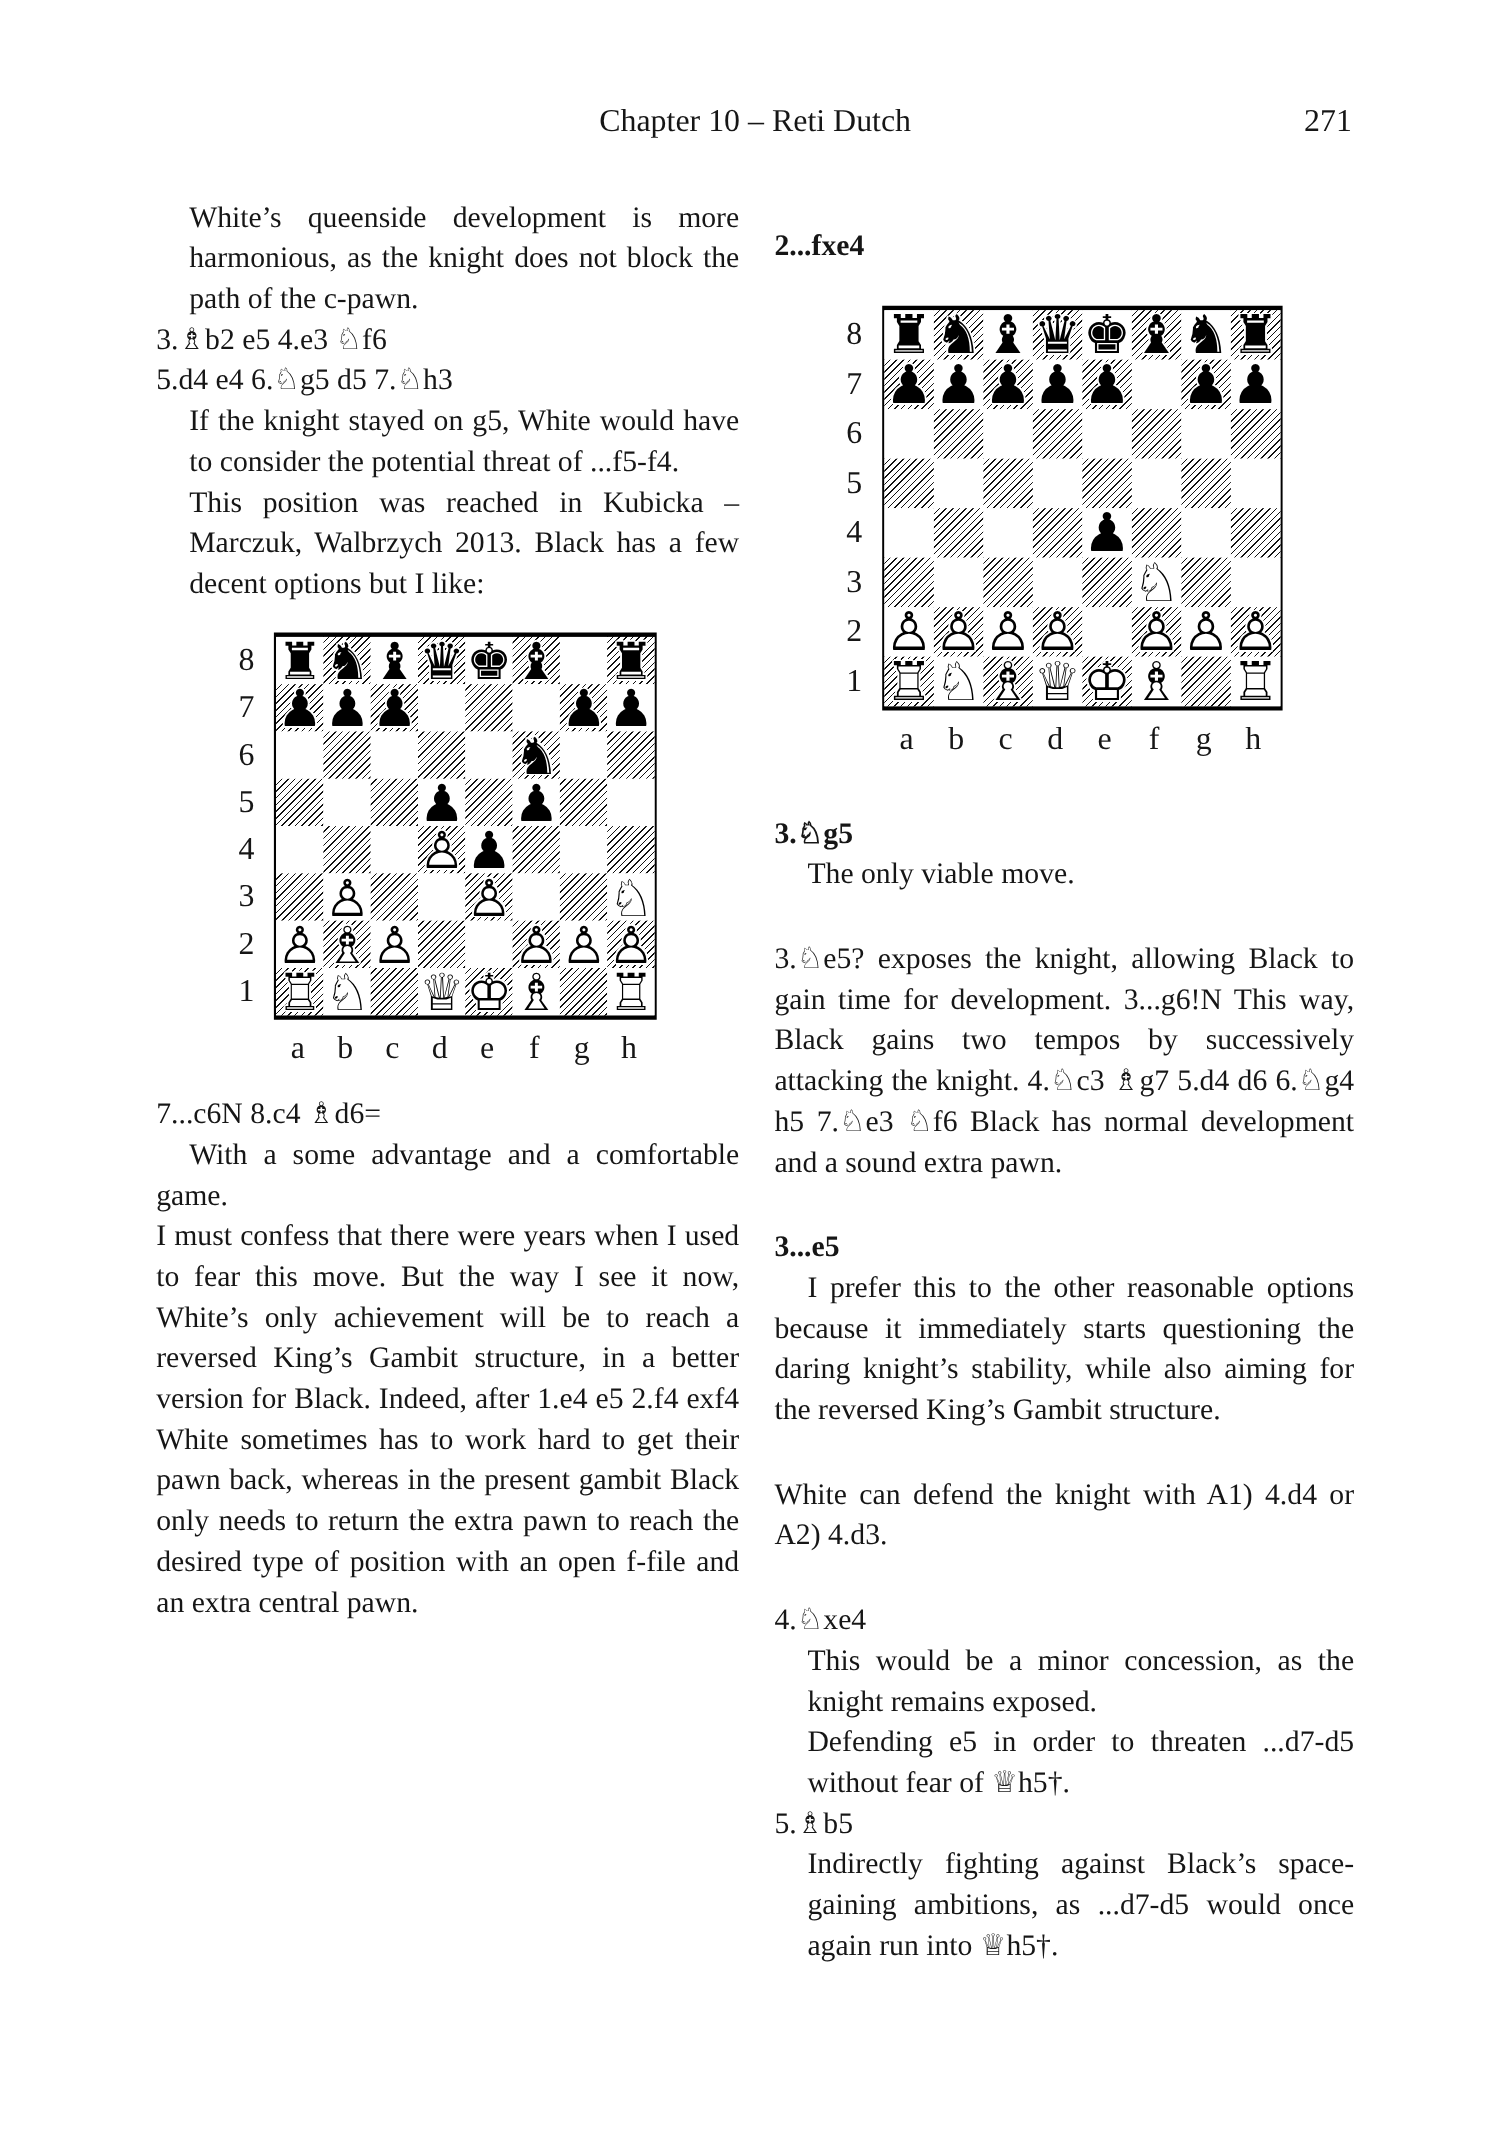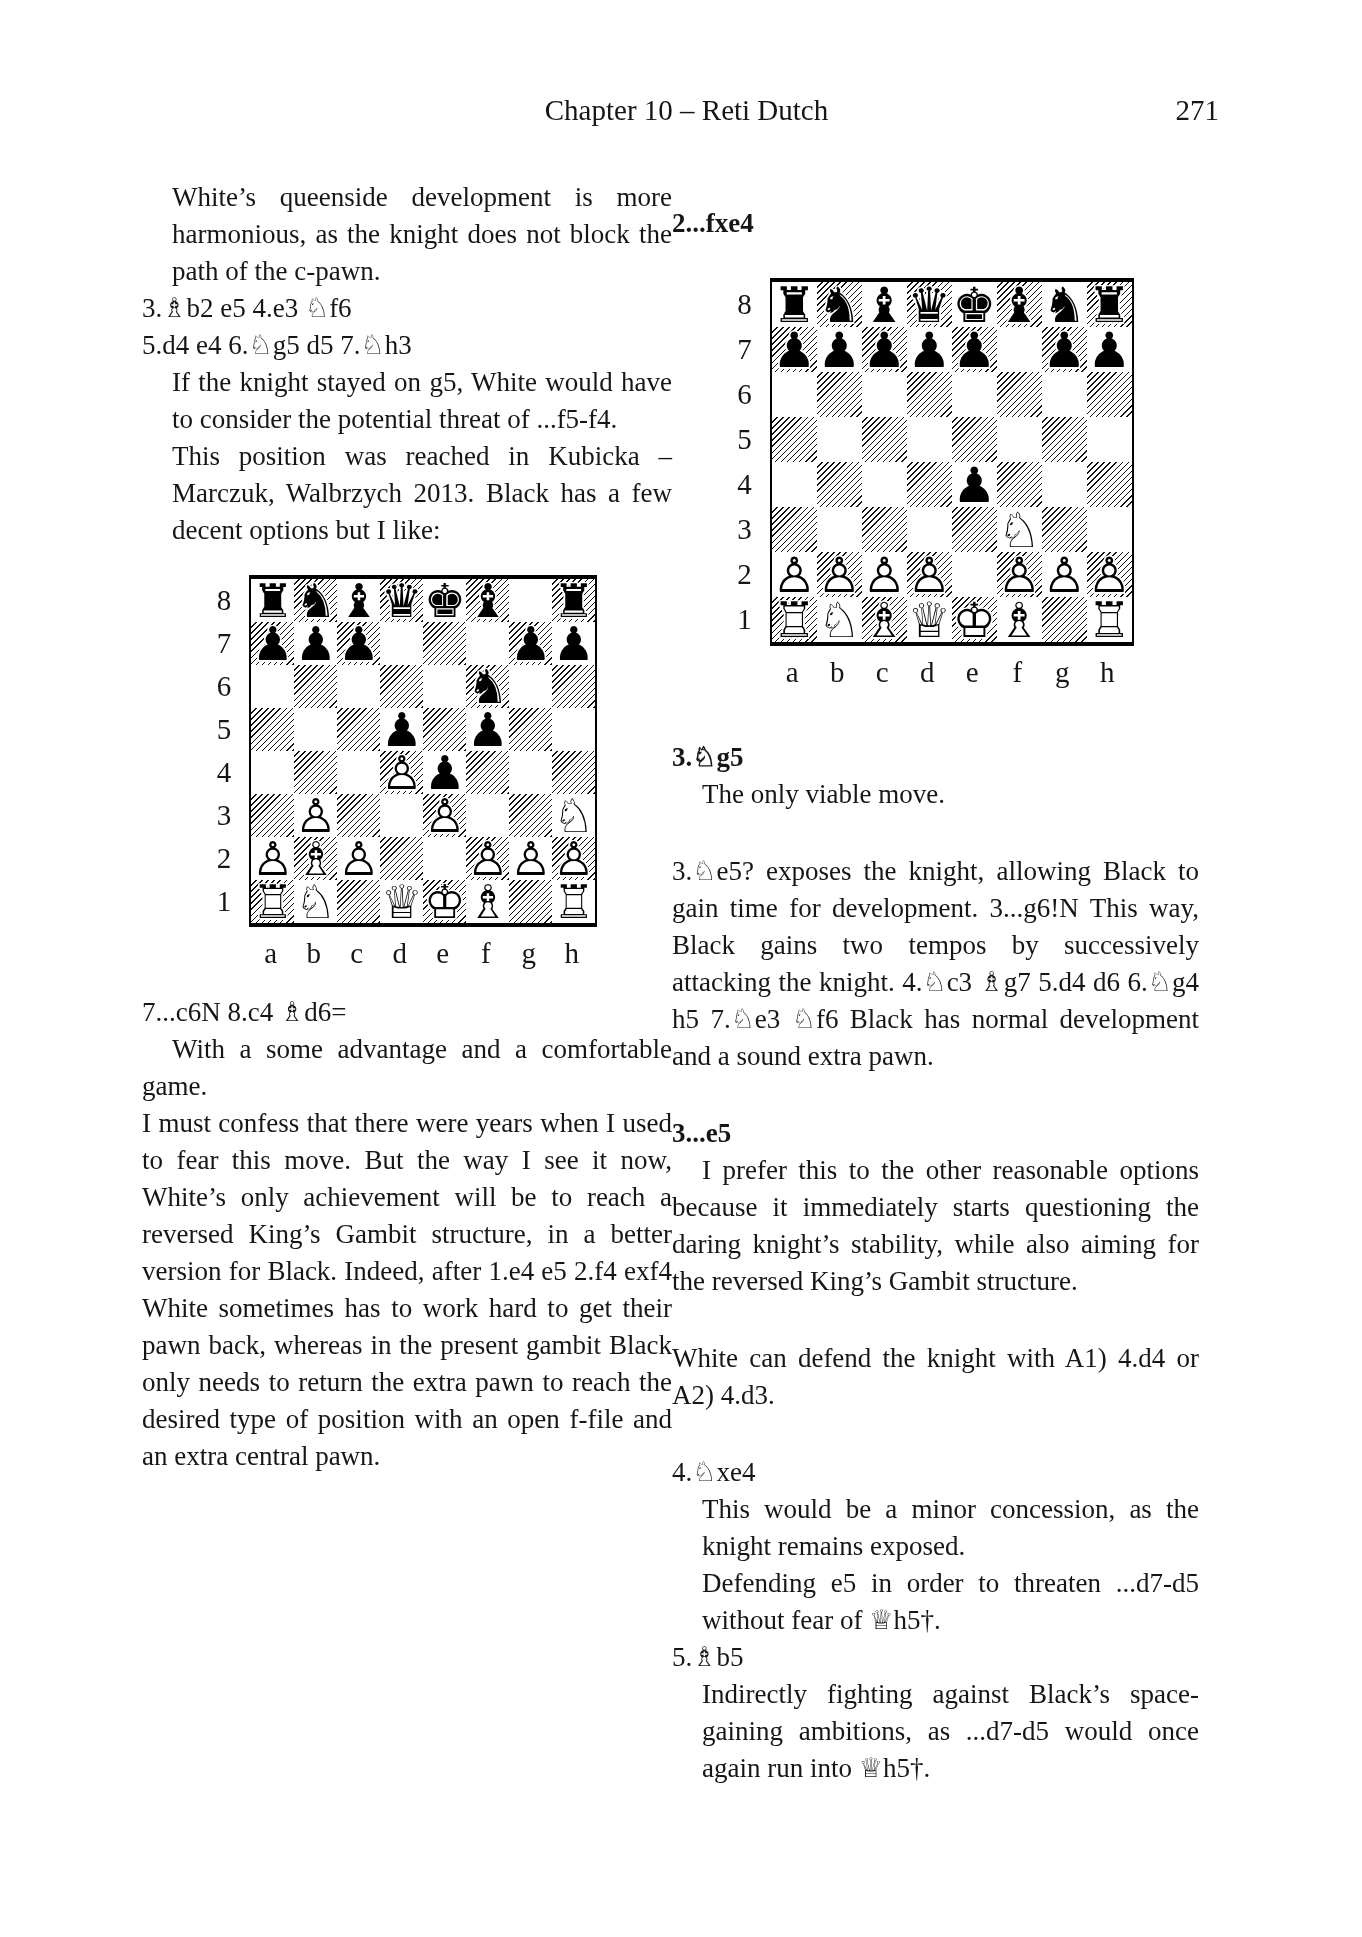--- a/index.html
+++ b/index.html
@@ -16,25 +16,26 @@
     border-radius:10px;
   }
   
   .page-header{
     position:relative;
     width:1089px;
     margin-bottom:50px;
     font-size:29px;
   }
   .running-title{display:block;text-align:center;}
-  .page-number{position:absolute;right:12px;top:0;}
+  .page-number{position:absolute;right:2px;top:0;}
   
   .columns{
     display:grid;
     grid-template-columns:530px 527px;
+    column-gap:32px;
     align-items:start;
   }
   .col{min-width:0;}
   #col-right > *:first-child{margin-top:26px;}
   
   p{margin:0;}
   .move{font-weight:normal;}
   .move.bold{font-weight:bold;}
   .commentary{margin-left:30px;text-align:justify;}
   .prose{text-align:justify;}

